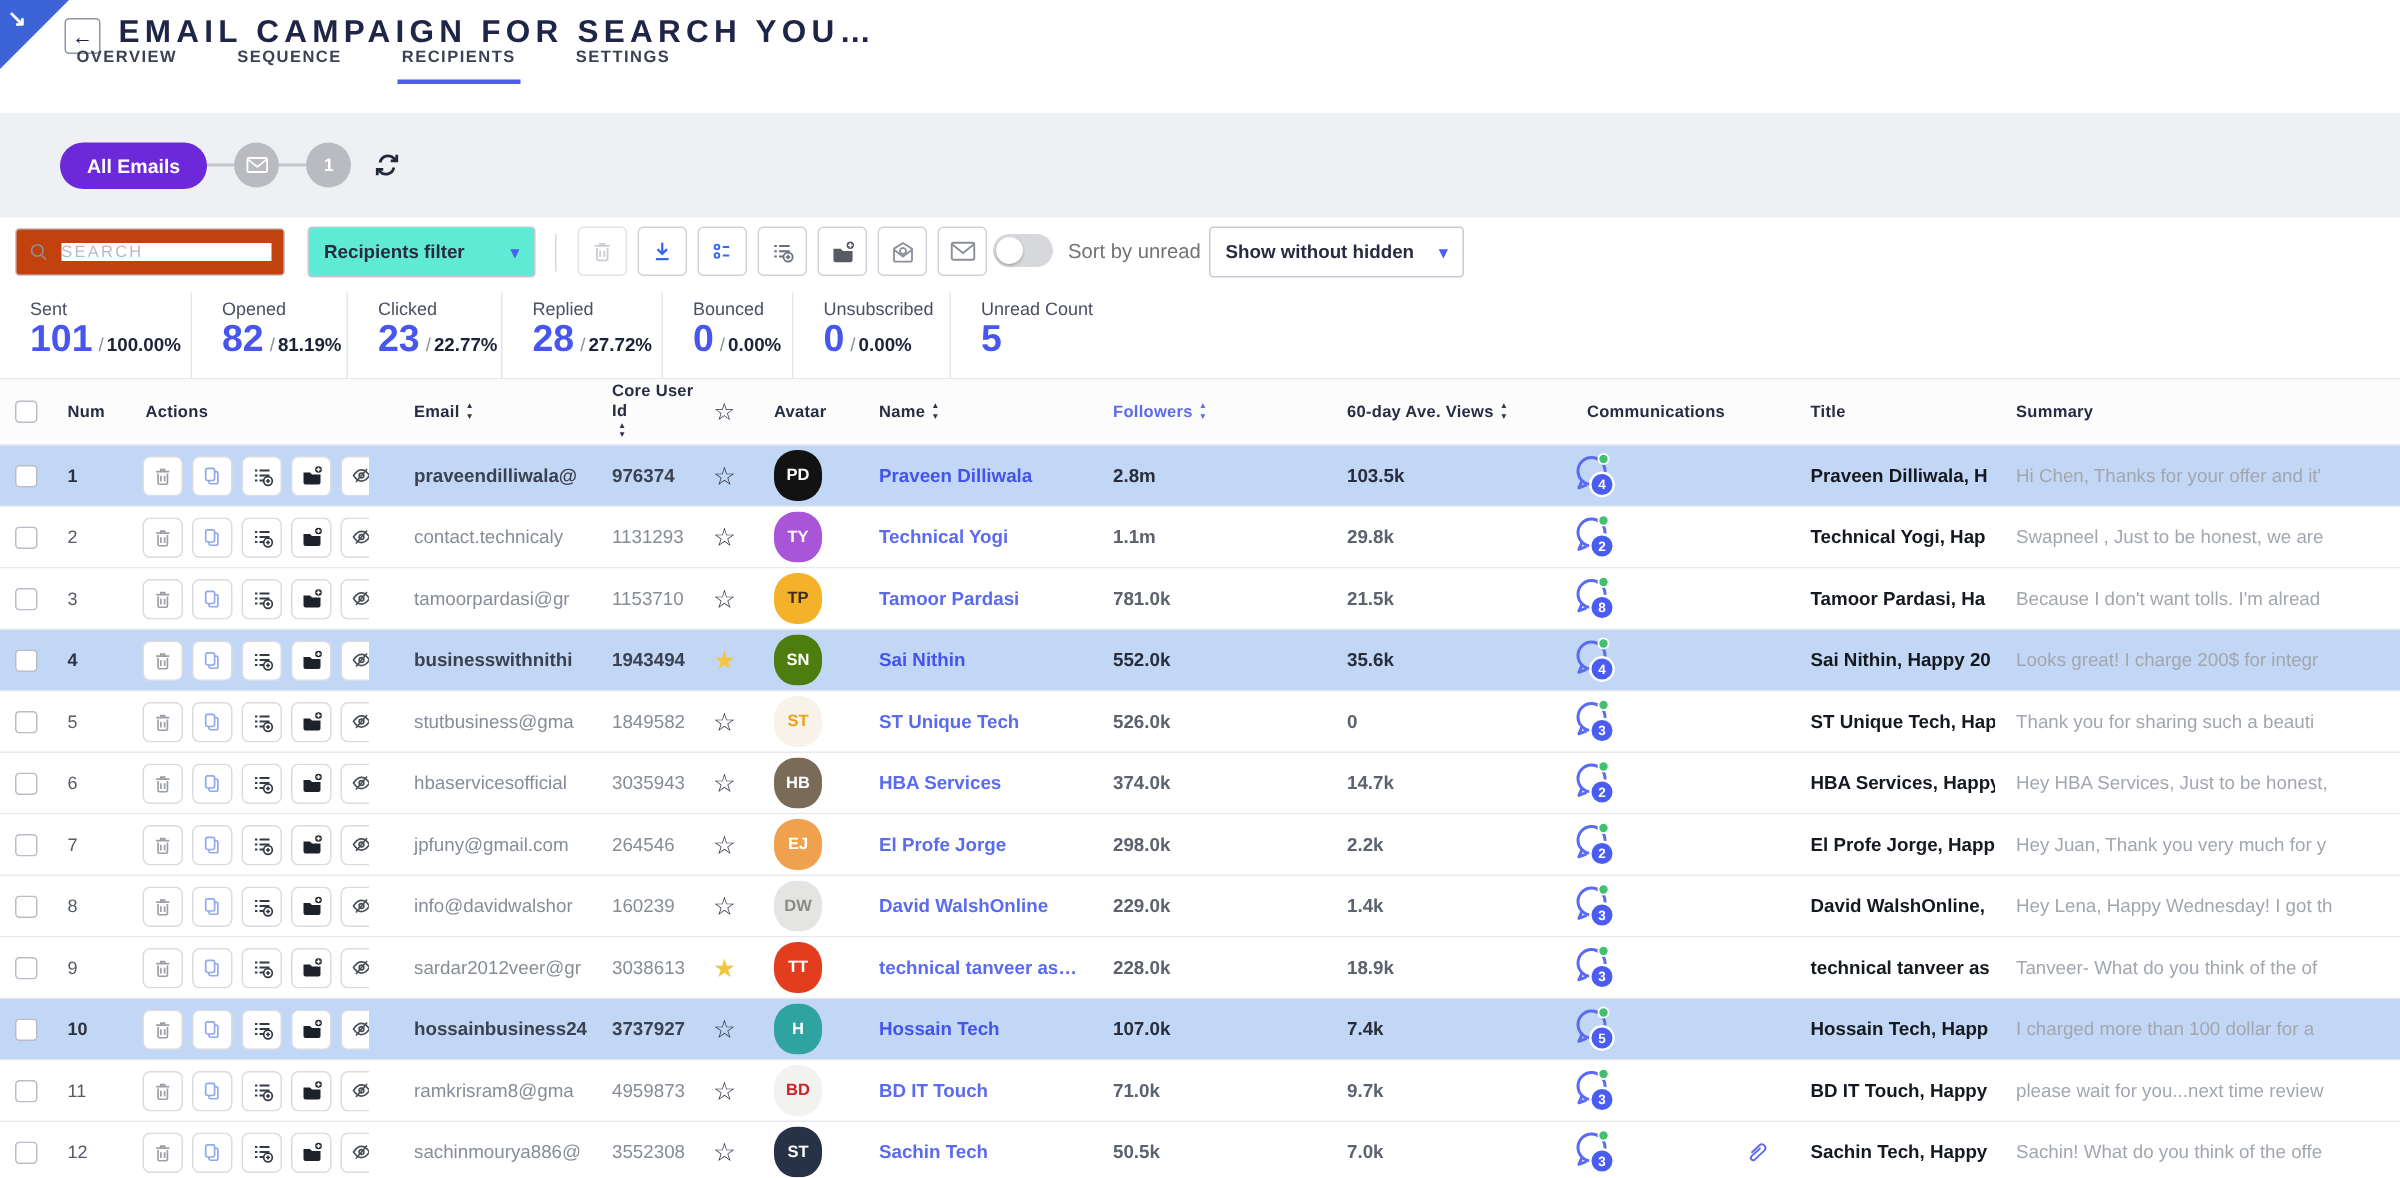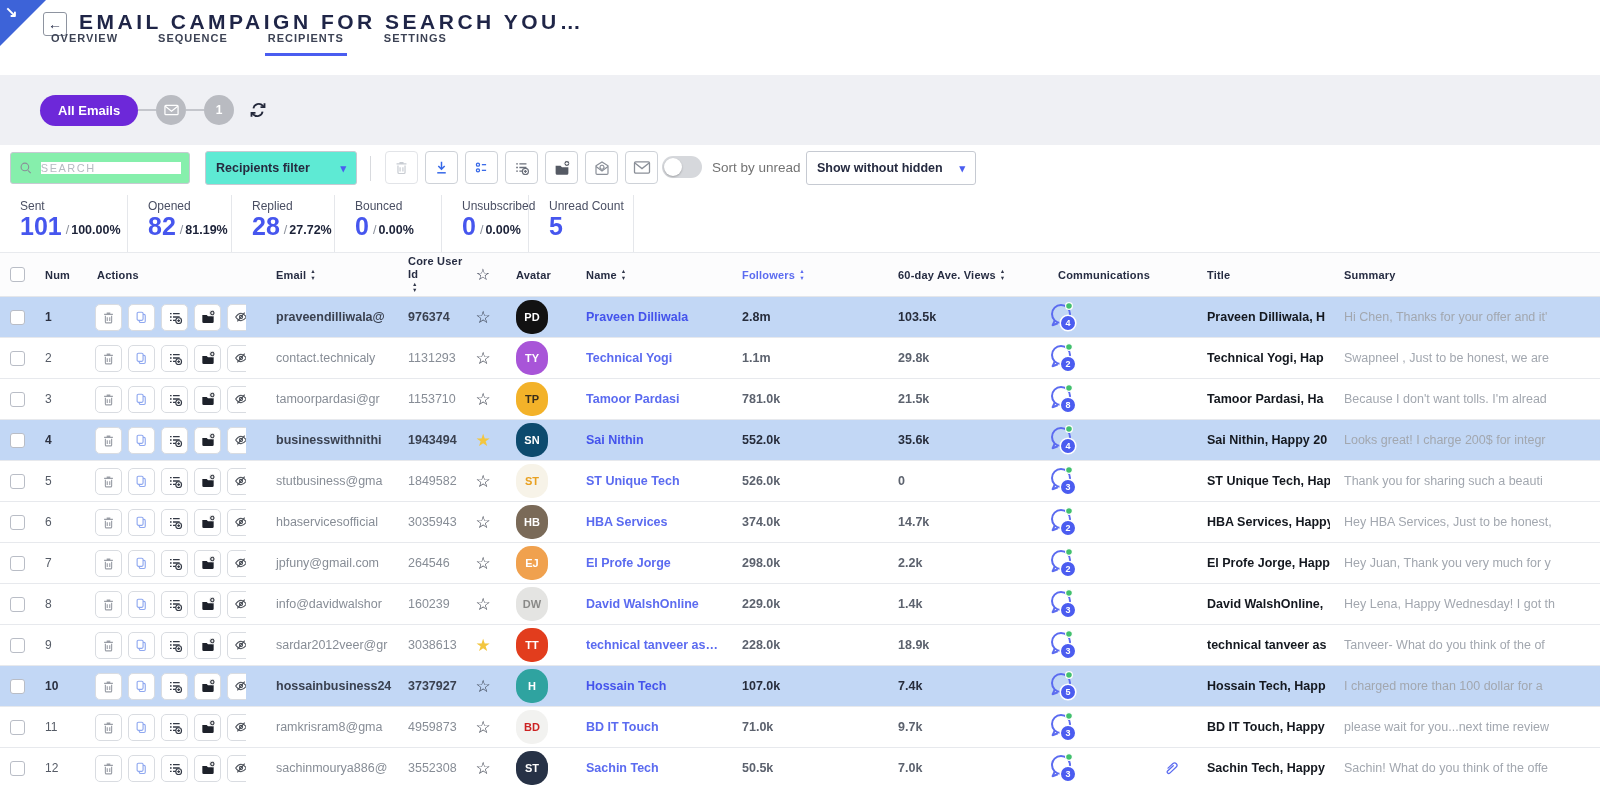--- a/index.html
+++ b/index.html
@@ -27,21 +27,21 @@
     font-size:13px; font-weight:600; padding:8px 18px; cursor:pointer; font-family:inherit; }
   .conn { width:18px; height:2px; background:#c4c6cc; }
   .step-circle { width:30px; height:30px; border-radius:50%; background:#b9bbc1;
     display:flex; align-items:center; justify-content:center; color:#fff;
     font-size:12px; font-weight:600; cursor:pointer; }
   .refresh-btn { margin-left:14px; background:none; border:none; cursor:pointer; padding:0; display:flex; }
 
   
   .toolbar { position:relative; height:48px; background:#fff; }
   .search-box { position:absolute; left:10px; top:7px; width:180px; height:32px;
-    border:1px solid #c6cad2; border-radius:3px; background:#86efac; display:flex; align-items:center; padding:0 8px; }
+    border:1px solid #c6cad2; border-radius:3px; background:#c2410c; display:flex; align-items:center; padding:0 8px; }
   .search-box input { border:none; outline:none; width:100%; font-size:11px; letter-spacing:1.5px;
     font-family:inherit; color:#3c4254; margin-left:8px; }
   .search-box input::placeholder { color:#b6bac2; }
   .filter-select { position:absolute; left:205px; top:6px; width:152px; height:34px;
     border:1px solid #c6cad2; border-radius:3px; background:#5eead4; display:flex; align-items:center;
     justify-content:space-between; padding:0 10px; font-size:12.5px; font-weight:600; color:#262b40; cursor:pointer; }
   .caret { color:#4a5df0; font-size:11px; }
   .tb-divider { position:absolute; left:370px; top:11px; width:1px; height:25px; background:#d8dade; }
   .tb-icons { position:absolute; left:385px; top:6px; display:flex; gap:7px; }
   .tb-btn { width:33px; height:33px; border:1px solid #ced2d8; border-radius:4px; background:#fff;
@@ -249,20 +249,27 @@
     </div>
 
     <div class="stat-cell">
       <div class="stat-label">Opened</div>
       <div class="stat-value-row">
         <span class="stat-value">82</span>
         <span class="stat-pct"><i>/</i><b>81.19%</b></span>
       </div>
     </div>
 
+    <div class="stat-cell">
+      <div class="stat-label">Clicked</div>
+      <div class="stat-value-row">
+        <span class="stat-value">23</span>
+        <span class="stat-pct"><i>/</i><b>22.77%</b></span>
+      </div>
+    </div>
 
     <div class="stat-cell">
       <div class="stat-label">Replied</div>
       <div class="stat-value-row">
         <span class="stat-value">28</span>
         <span class="stat-pct"><i>/</i><b>27.72%</b></span>
       </div>
     </div>
 
     <div class="stat-cell">
@@ -587,21 +594,21 @@
             </svg>
           </button>
         </div>
         <div class="td-email">businesswithnithi</div>
         <div class="td-id">1943494</div>
         <div class="td-star">
 
           <span class="star on">★</span>
         </div>
         <div class="td-avatar">
-          <div class="avatar" style="background: #0c4a6e; color: rgb(255, 255, 255);">SN</div>
+          <div class="avatar" style="background: #4d7c0f; color: rgb(255, 255, 255);">SN</div>
         </div>
         <div class="td-name">Sai Nithin</div>
         <div class="td-followers">552.0k</div>
         <div class="td-views">35.6k</div>
         <div class="td-comm">
           <svg width="30" height="32" viewBox="0 0 30 32">
             <circle cx="13" cy="13" r="9" fill="none" stroke="#5b6bf0" stroke-width="2"></circle>
             <path d="M6.8 19.3L4.6 24.2l5.2-1.9" fill="none" stroke="#5b6bf0" stroke-width="2" stroke-linejoin="round"></path>
             <circle cx="21" cy="5" r="3.4" fill="#42c06e" stroke="#fff" stroke-width="1.2"></circle>
             <circle cx="20" cy="22" r="7.8" fill="#4b5cf0" stroke="#fff" stroke-width="1.6"></circle>

